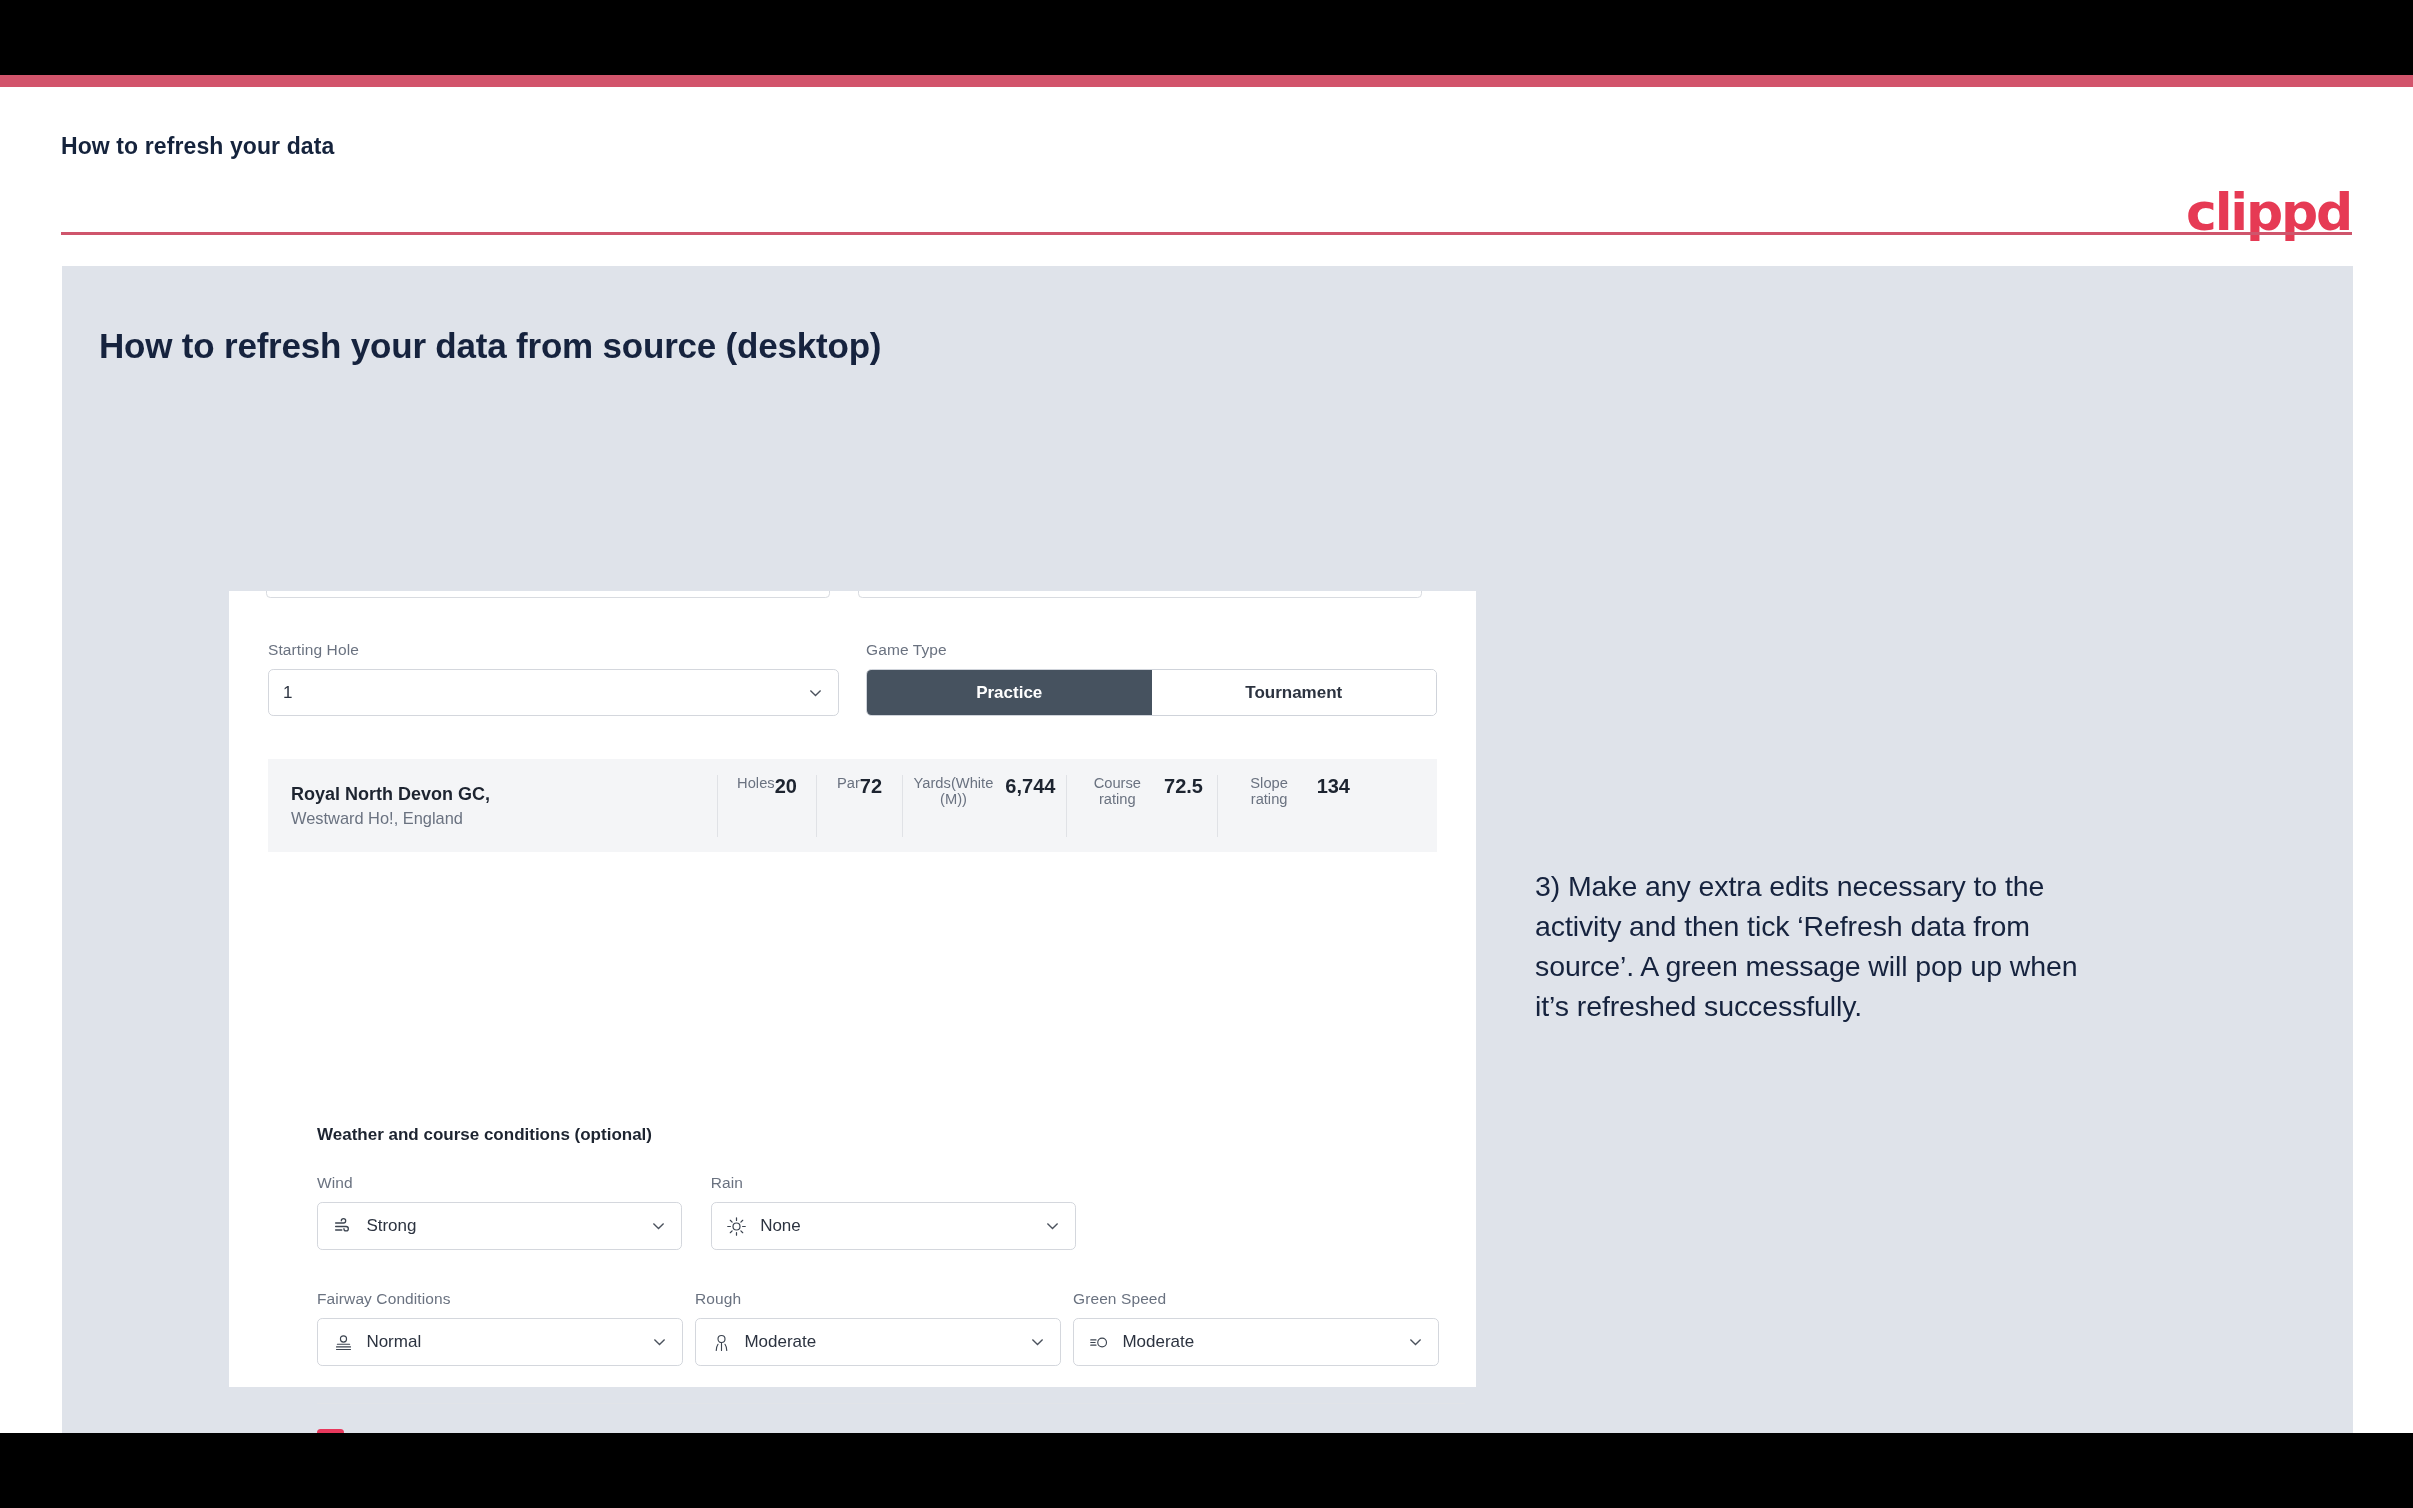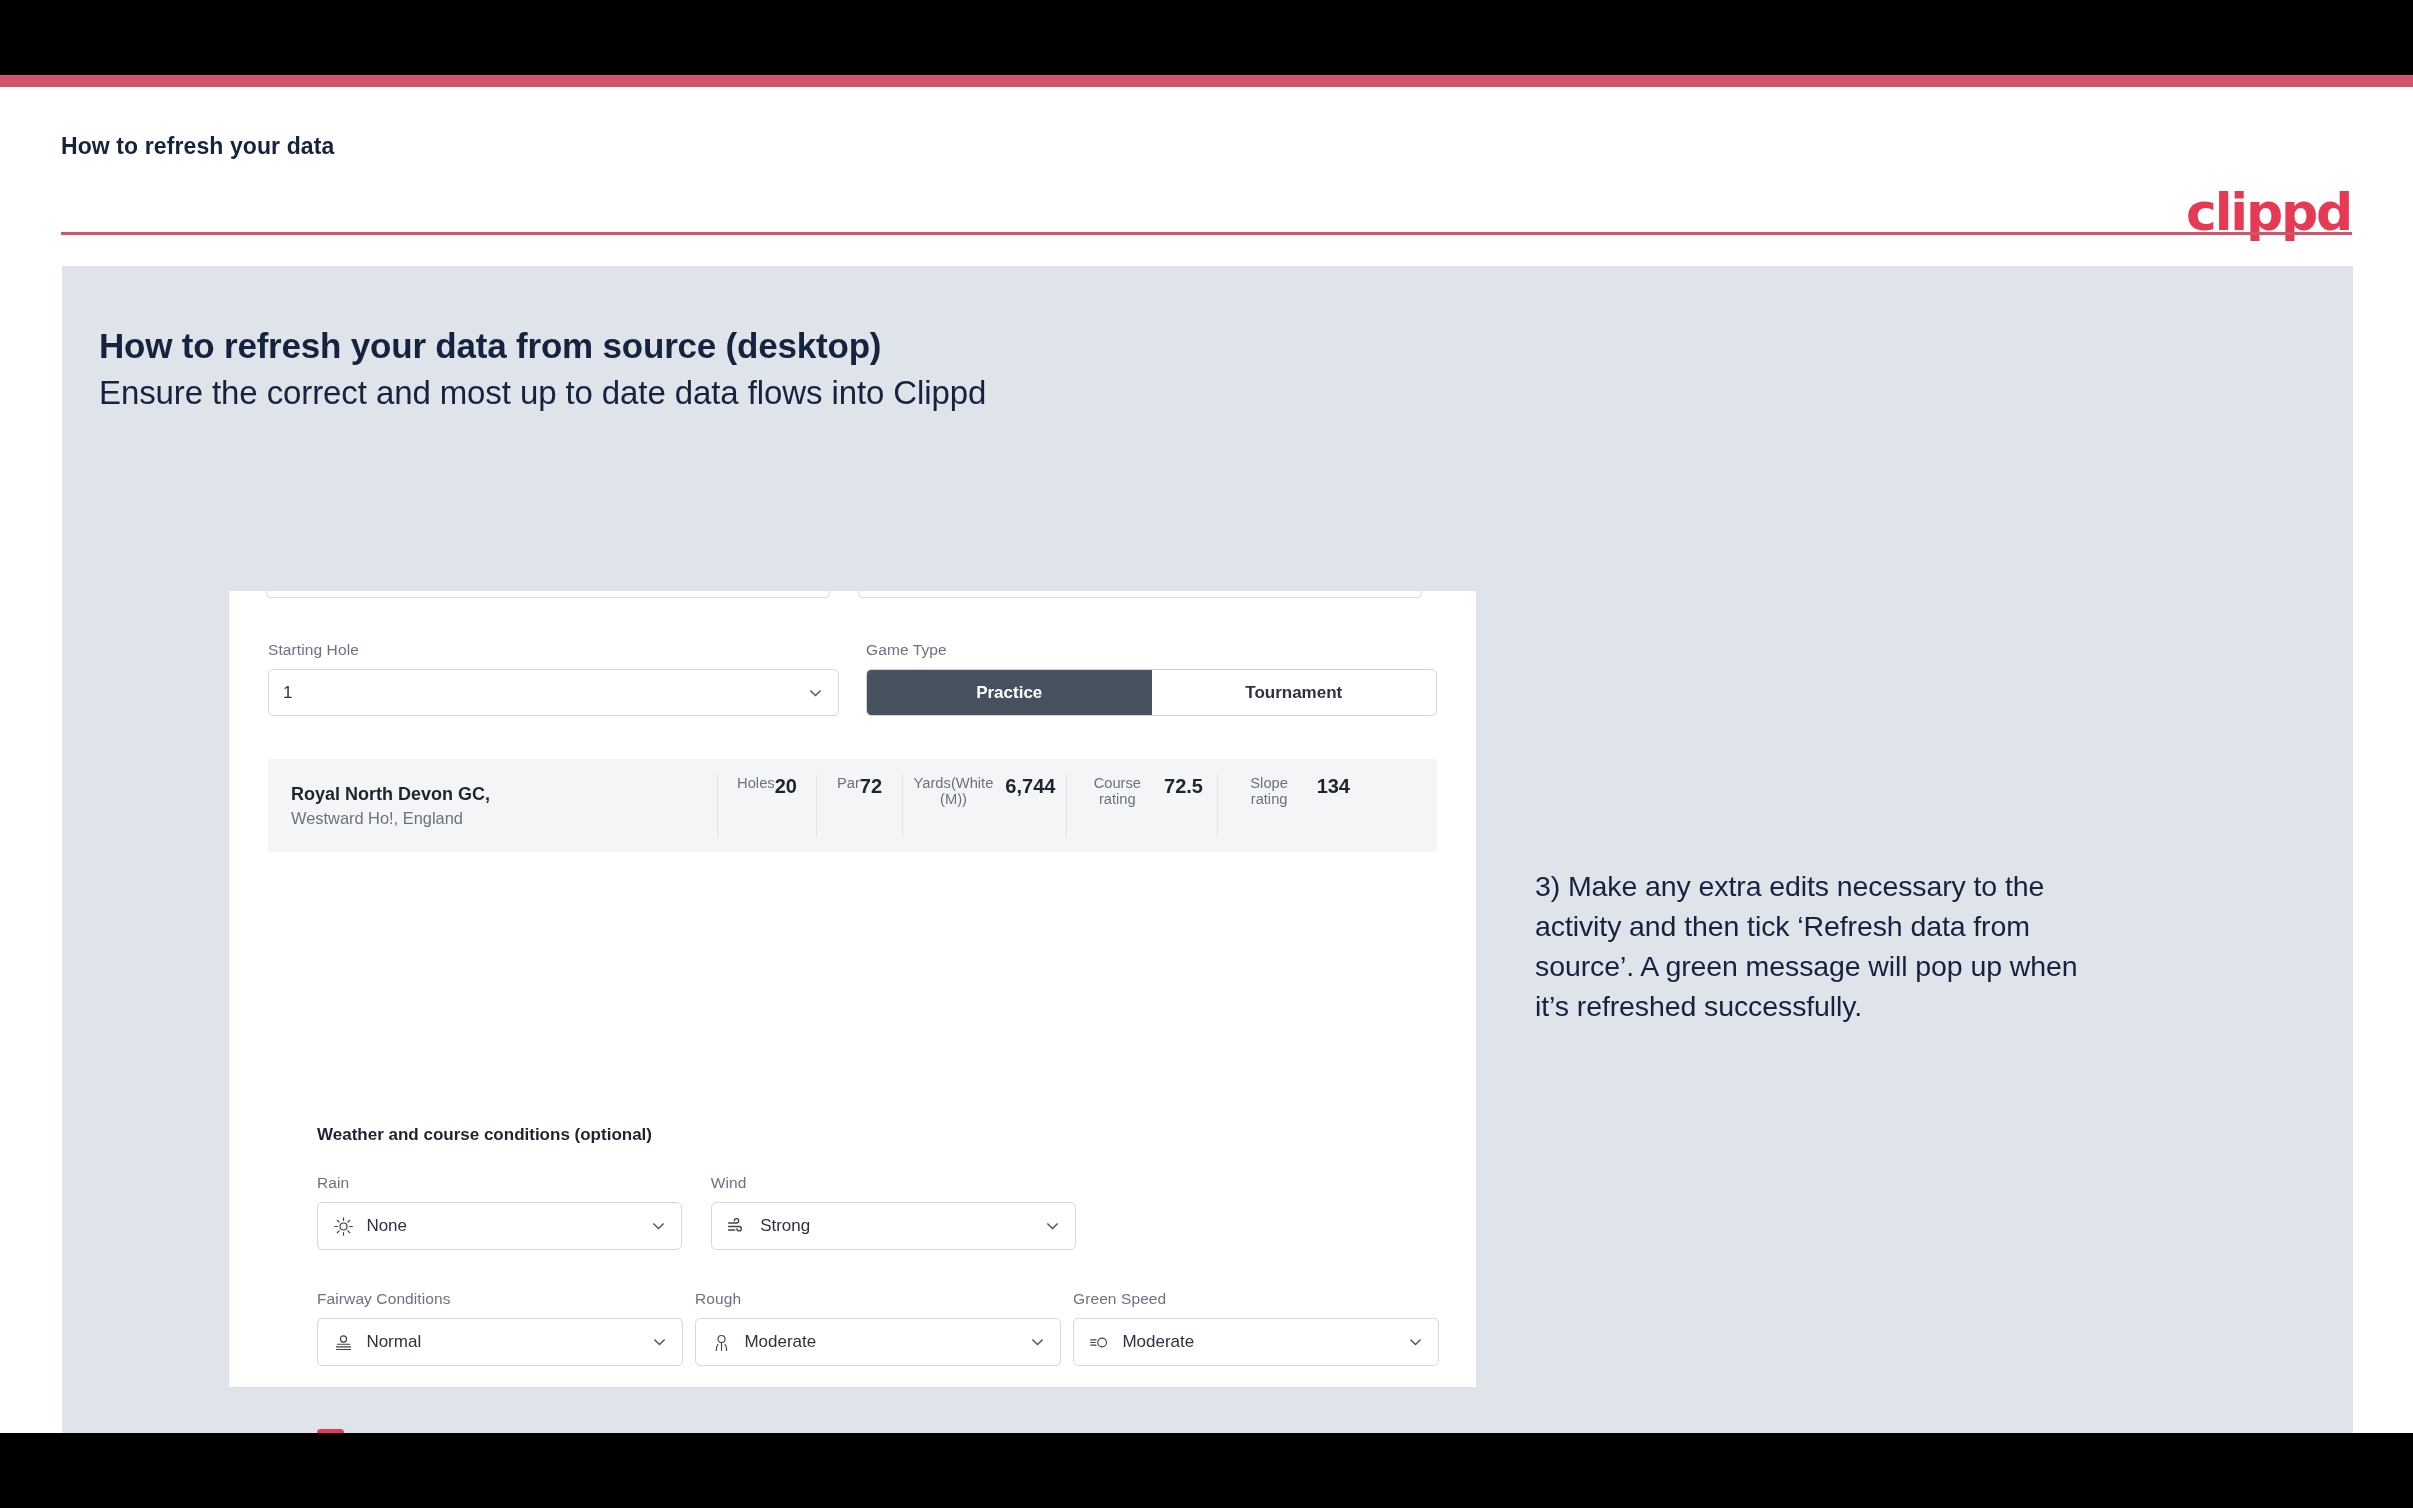--- a/index.html
+++ b/index.html
@@ -324,21 +324,20 @@
 
     <div class="page-header">
       <div class="header-title">How to refresh your data</div>
       <div class="brand-logo">clippd</div>
       <div class="header-rule"></div>
     </div>
 
     <div class="content-panel">
 
       <div class="panel-title">How to refresh your data from source (desktop)</div>
-      <div class="panel-subtitle">Ensure the correct and most up to date data flows into Clippd</div>
 
       <div class="app-card">
 
         <div class="cut-row">
           <div class="cut-input"></div>
           <div class="cut-input"></div>
         </div>
 
         <div class="row-top">
 
@@ -396,48 +395,48 @@
           </div>
         </div>
 
       </div>
 
       <div class="section-title">Weather and course conditions (optional)</div>
 
       <div class="cond-row-1">
 
         <div class="cond-col">
-          <div class="field-label">Rain</div>
-          <div class="cond-select">
-            <span class="cond-icon">
-              <svg width="21" height="21" viewBox="0 0 24 24" fill="none" stroke="#3c4450" stroke-width="1.4" stroke-linecap="round">
-                <circle cx="12" cy="12" r="4"></circle>
-                <path d="M12 2v3M12 19v3M2 12h3M19 12h3M4.9 4.9l2.1 2.1M17 17l2.1 2.1M19.1 4.9L17 7M7 17l-2.1 2.1"></path>
-              </svg>
-            </span>
-            <span class="cond-val">None</span>
-            <span class="chev">
-              <svg width="17" height="17" viewBox="0 0 20 20">
-                <path d="M4 7 L10 13 L16 7" fill="none" stroke="#4b525d" stroke-width="1.6"></path>
-              </svg>
-            </span>
-          </div>
-        </div>
-
-        <div class="cond-col">
           <div class="field-label">Wind</div>
           <div class="cond-select">
             <span class="cond-icon">
               <svg width="21" height="21" viewBox="0 0 24 24" fill="none" stroke="#3c4450" stroke-width="1.5" stroke-linecap="round">
                 <path d="M3 8h9a2.5 2.5 0 1 0-2.5-2.5"></path>
                 <path d="M3 12h12a2.5 2.5 0 1 1-2.5 2.5"></path>
                 <path d="M3 16h7"></path>
               </svg>
             </span>
             <span class="cond-val">Strong</span>
+            <span class="chev">
+              <svg width="17" height="17" viewBox="0 0 20 20">
+                <path d="M4 7 L10 13 L16 7" fill="none" stroke="#4b525d" stroke-width="1.6"></path>
+              </svg>
+            </span>
+          </div>
+        </div>
+
+        <div class="cond-col">
+          <div class="field-label">Rain</div>
+          <div class="cond-select">
+            <span class="cond-icon">
+              <svg width="21" height="21" viewBox="0 0 24 24" fill="none" stroke="#3c4450" stroke-width="1.4" stroke-linecap="round">
+                <circle cx="12" cy="12" r="4"></circle>
+                <path d="M12 2v3M12 19v3M2 12h3M19 12h3M4.9 4.9l2.1 2.1M17 17l2.1 2.1M19.1 4.9L17 7M7 17l-2.1 2.1"></path>
+              </svg>
+            </span>
+            <span class="cond-val">None</span>
             <span class="chev">
               <svg width="17" height="17" viewBox="0 0 20 20">
                 <path d="M4 7 L10 13 L16 7" fill="none" stroke="#4b525d" stroke-width="1.6"></path>
               </svg>
             </span>
           </div>
         </div>
 
       </div>
 

